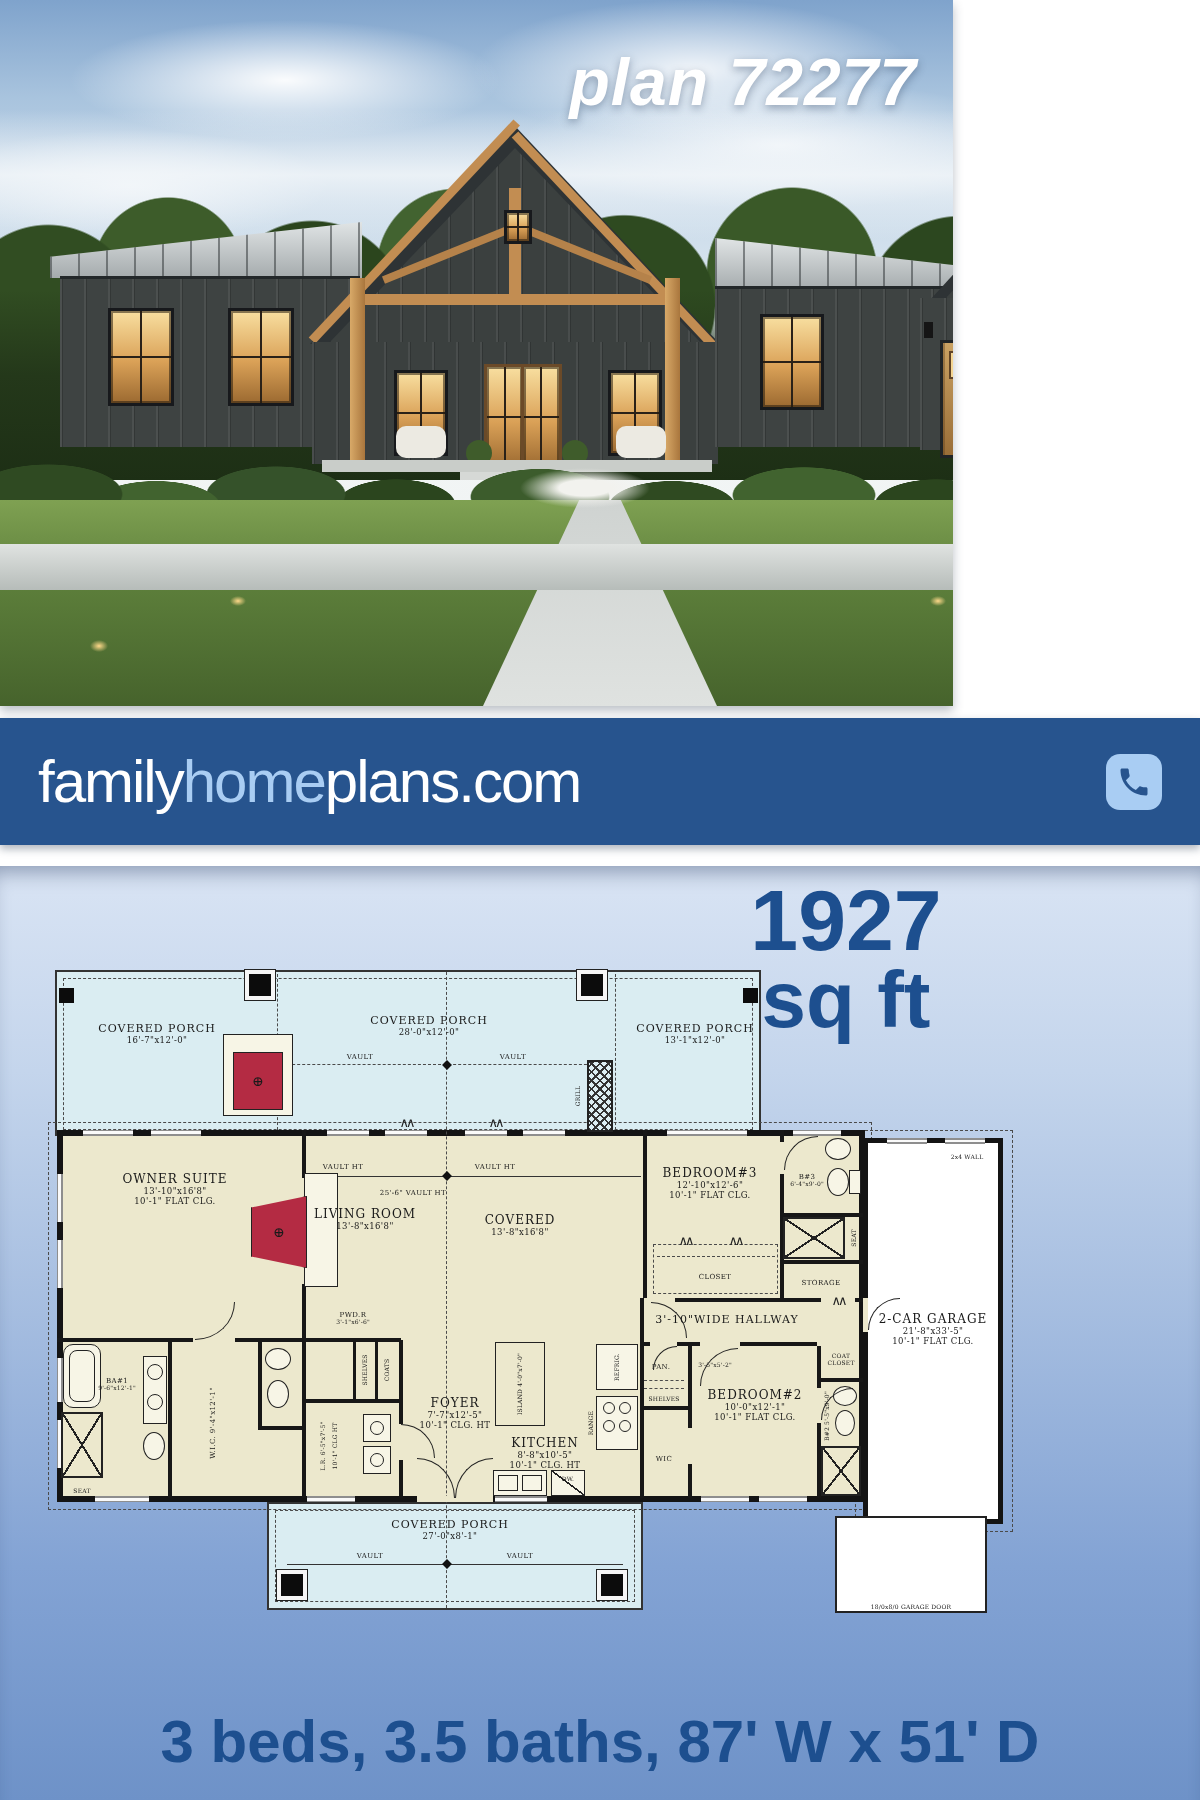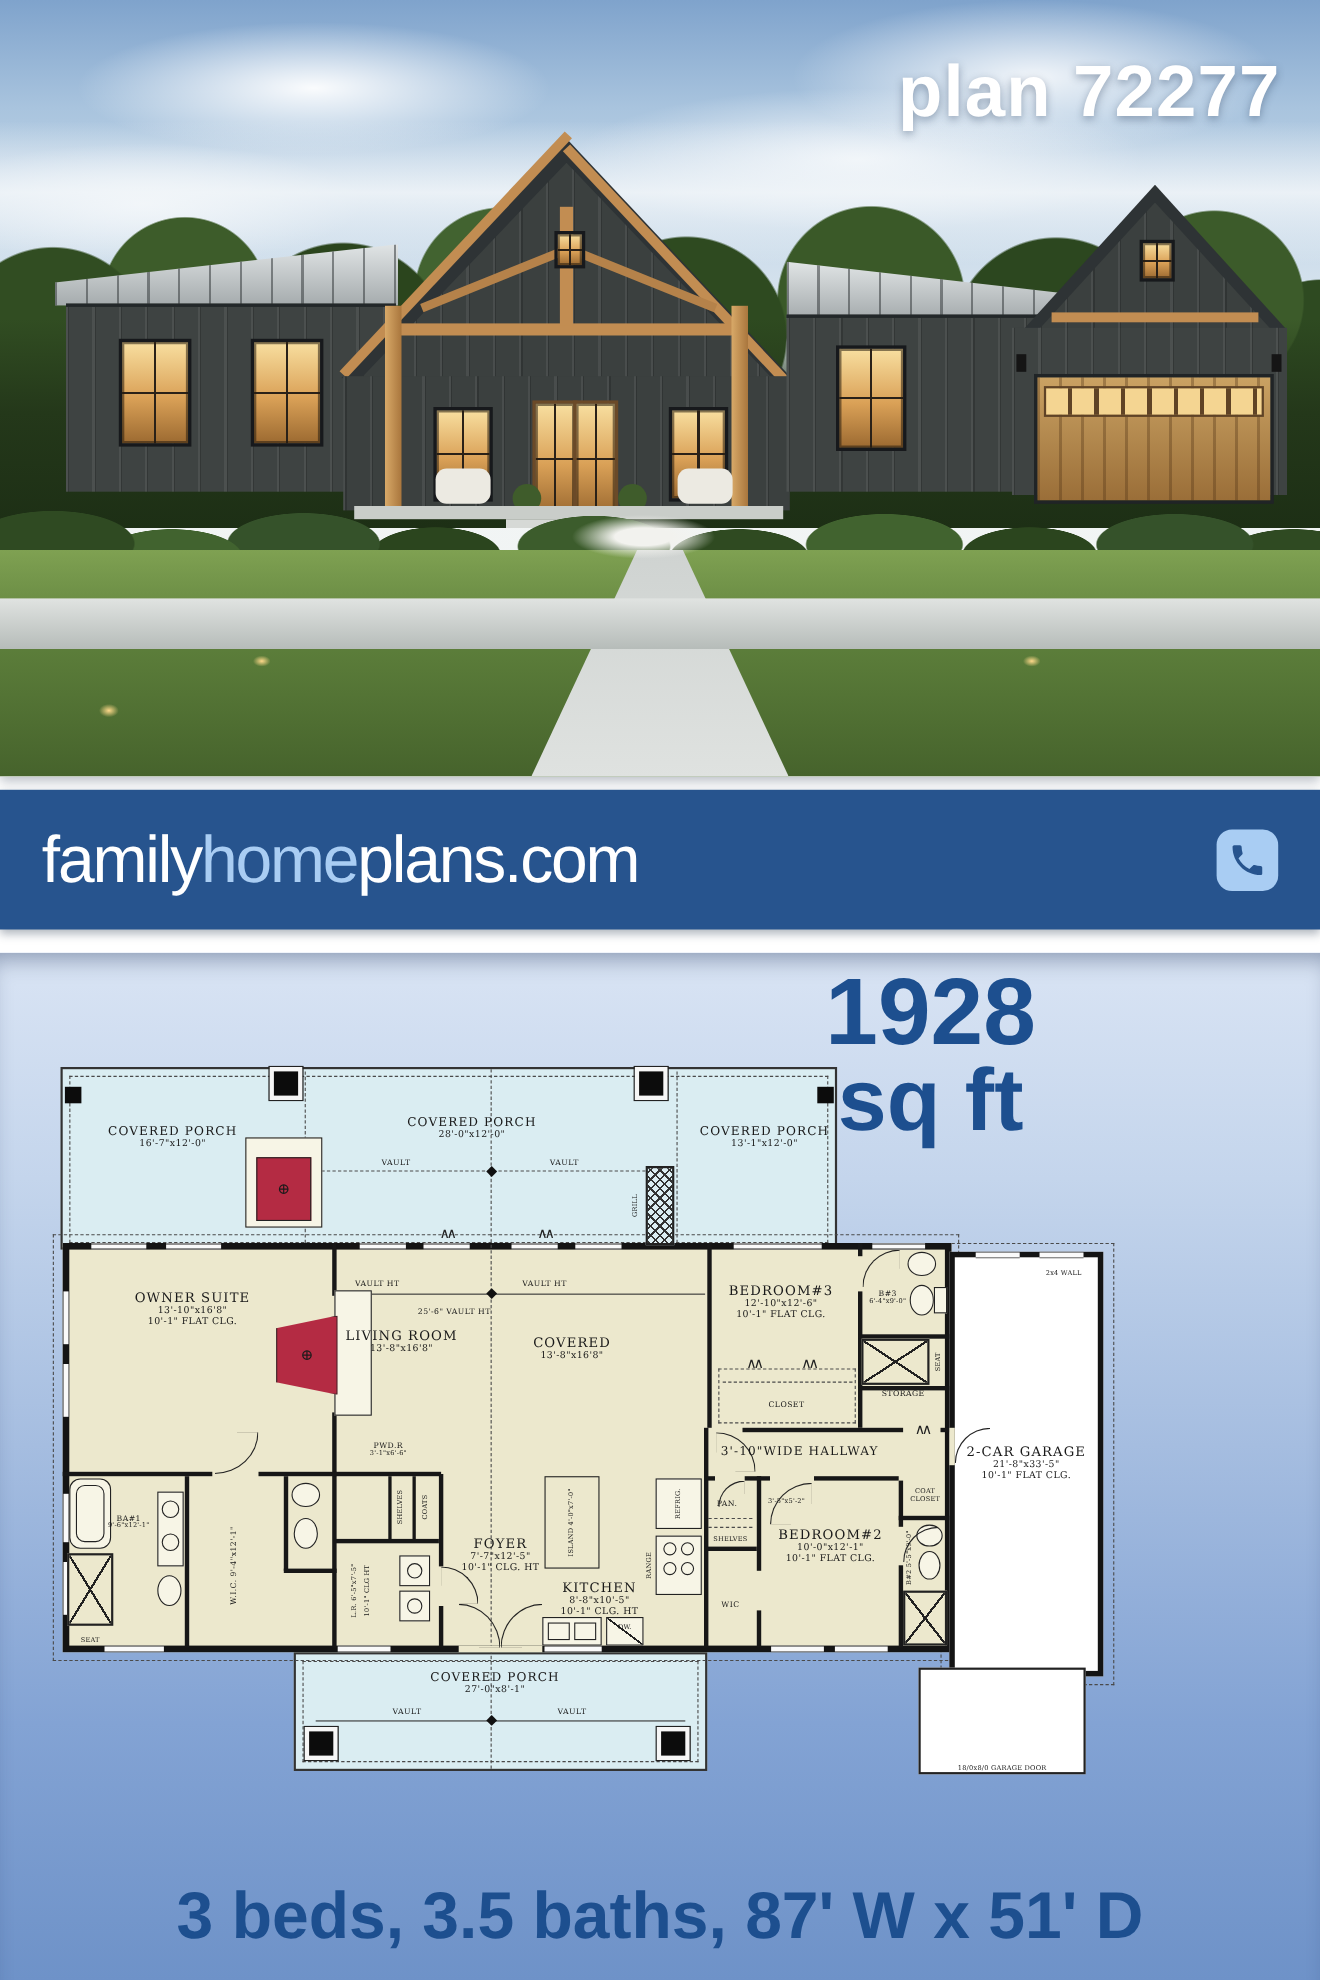--- a/index.html
+++ b/index.html
@@ -1,19 +1,19 @@
 <!DOCTYPE html>
 <html><head>
 <meta charset="utf-8">
 <style>
   html,body{margin:0;padding:0;background:#ffffff;}
   .pin{position:relative;width:1200px;height:1800px;background:#fff;overflow:hidden;font-family:"Liberation Sans",sans-serif;}
   .abs{position:absolute;}
   
-  .hero{position:absolute;left:0;top:0;width:1200px;height:706px;overflow:hidden;background:linear-gradient(180deg,#7fa3cc 0%,#a9c4de 14%,#cdddeb 32%,#e9eff3 52%,#f2f5f5 62%,#eef2f2 100%);box-shadow:0 5px 10px rgba(30,45,70,.3);}
+  .hero{position:absolute;left:0;top:0;width:953px;height:706px;overflow:hidden;background:linear-gradient(180deg,#7fa3cc 0%,#a9c4de 14%,#cdddeb 32%,#e9eff3 52%,#f2f5f5 62%,#eef2f2 100%);box-shadow:0 5px 10px rgba(30,45,70,.3);font-style:italic;}
   .cl{position:absolute;background:radial-gradient(closest-side,rgba(255,255,255,.95),rgba(255,255,255,0));border-radius:50%;}
   .haze{position:absolute;left:0;top:110px;width:1200px;height:130px;background:linear-gradient(180deg,rgba(245,248,250,0),rgba(242,246,249,.85),rgba(242,246,249,0));}
   .trees{position:absolute;left:0;top:148px;width:1200px;height:240px;background-image:
     radial-gradient(circle 92px at 4% 70%,#314d22 98%,transparent),
     radial-gradient(circle 76px at 14% 52%,#3d5c2a 98%,transparent),
     radial-gradient(circle 96px at 26% 70%,#2b451d 98%,transparent),
     radial-gradient(circle 80px at 38% 50%,#426330 98%,transparent),
     radial-gradient(circle 92px at 52% 66%,#2e4a20 98%,transparent),
     radial-gradient(circle 86px at 66% 52%,#3a5928 98%,transparent),
     radial-gradient(circle 96px at 80% 68%,#2c471f 98%,transparent),
@@ -155,21 +155,21 @@
       <div class="phone-icon">
         <svg width="36" height="36" viewBox="0 0 24 24">
             <path fill="#27548e" d="M6.62,10.79C8.06,13.62,10.38,15.94,13.21,17.38L15.41,15.18C15.69,14.9,16.08,14.82,16.43,14.93C17.55,15.3,18.75,15.5,20,15.5C20.55,15.5,21,15.95,21,16.5V20C21,20.55,20.55,21,20,21C10.61,21,3,13.39,3,4C3,3.45,3.45,3,4,3H7.5C8.05,3,8.5,3.45,8.5,4C8.5,5.25,8.7,6.45,9.07,7.57C9.18,7.92,9.1,8.31,8.82,8.59L6.62,10.79Z"></path>
           </svg>
       </div>
     </div>
   </div>
 
   <div class="plansec">
     <div class="sqft">
-      <span class="v">1928</span>
+      <span class="v">1927</span>
       <span class="u">sq ft</span>
     </div>
 
     <div class="fp">
 
       <div class="dashbox" style="left:-7px;top:154px;width:824px;height:388px;"></div>
       <div class="dashbox" style="left:800px;top:162px;width:158px;height:402px;"></div>
 
       <div class="abs fillporch" style="left:0;top:2px;width:706px;height:166px;border:2px solid #333;z-index:1;">
         <div class="dashbox" style="left:6px;top:6px;right:6px;bottom:4px;"></div>
@@ -307,21 +307,21 @@
         </div>
       <div class="lbl" style="left:655px;top:216px;">
           <span class="nm">BEDROOM#3</span>
           <span class="dm">12'-10"x12'-6"</span>
           <span class="dm">10'-1" FLAT CLG.</span>
         </div>
       <div class="lbl" style="left:752px;top:212px;">
           <span class="sm" style="display:block;">B#3</span>
           <span class="xs" style="display:block;">6'-4"x9'-0"</span>
         </div>
-      <div class="lbl" style="left:766px;top:296px;"><span class="sm">STORAGE</span></div>
+      <div class="lbl" style="left:766px;top:312px;"><span class="sm">STORAGE</span></div>
       <div class="lbl" style="left:672px;top:352px;">
           <span class="nm2">3'-10"WIDE HALLWAY</span>
         </div>
       <div class="lbl" style="left:878px;top:362px;">
           <span class="nm">2-CAR GARAGE</span>
           <span class="dm">21'-8"x33'-5"</span>
           <span class="dm">10'-1" FLAT CLG.</span>
         </div>
       <div class="lbl" style="left:912px;top:186px;"><span class="xs">2x4 WALL</span></div>
       <div class="lbl" style="left:298px;top:350px;">

